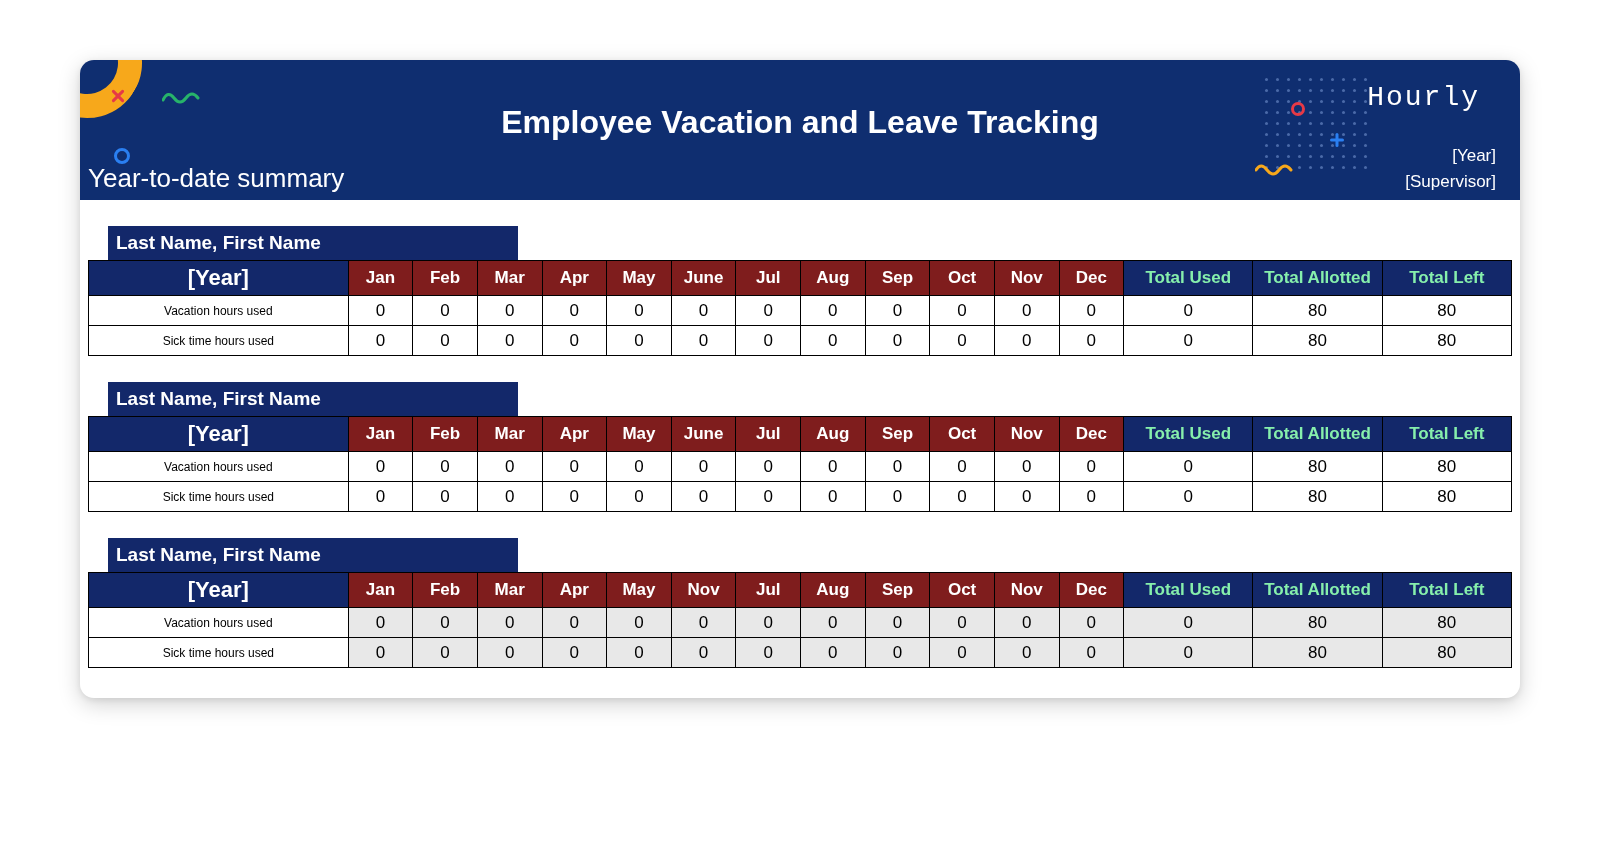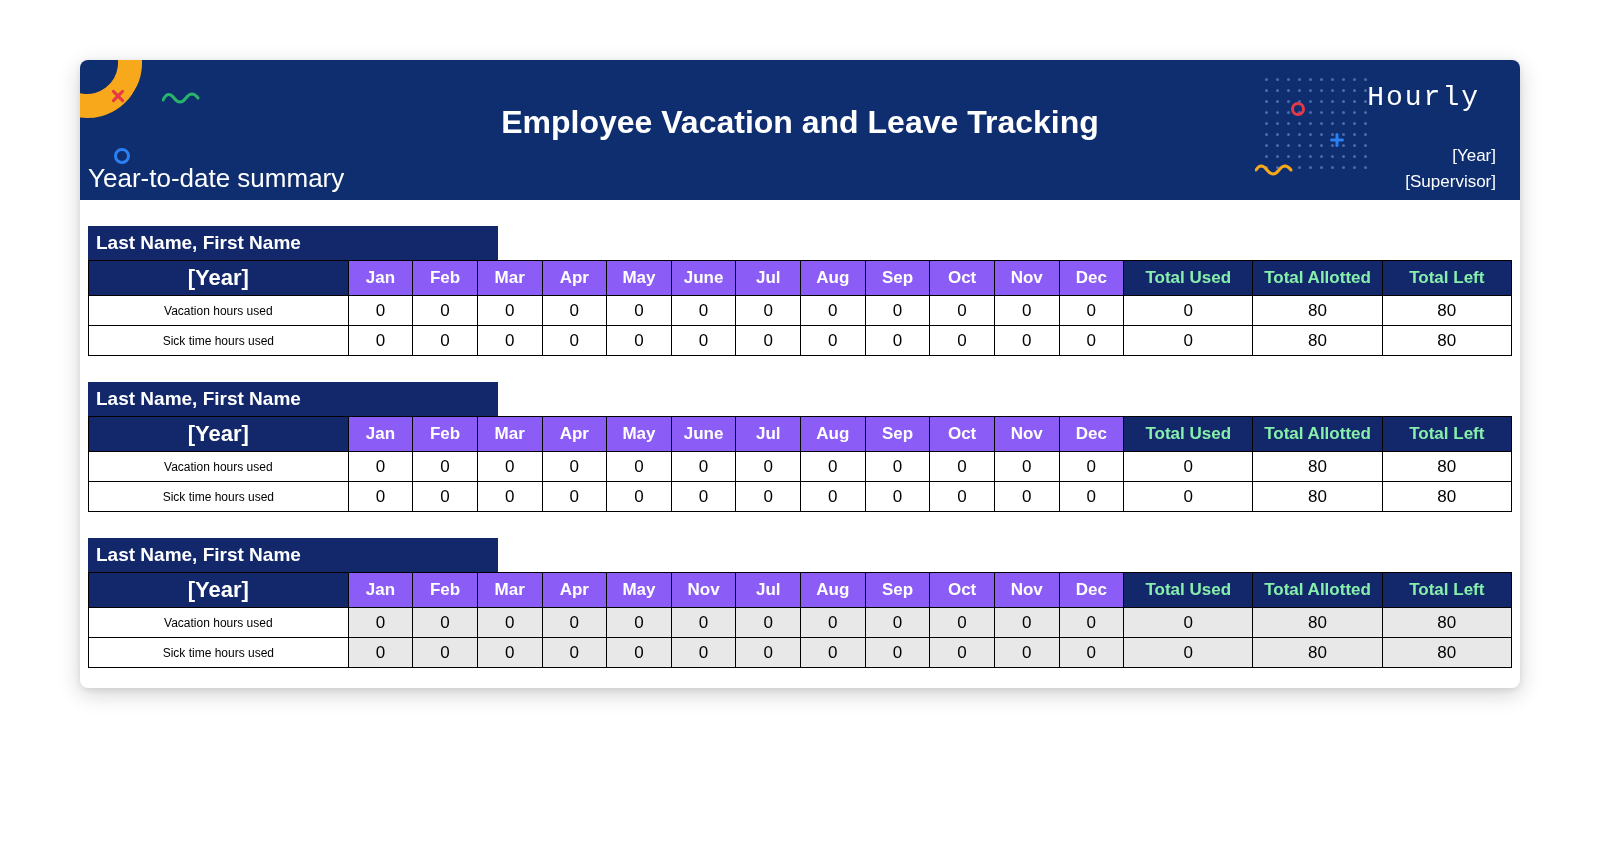--- a/index.html
+++ b/index.html
@@ -5,24 +5,24 @@
   * { box-sizing: border-box; margin: 0; padding: 0; }
   body {
     font-family: Arial, Helvetica, sans-serif;
     background: #fff;
     width: 1600px;
     height: 842px;
     padding: 60px 80px;
   }
   .card {
     background: #fff;
-    border-radius: 8px;
+    border-radius: 14px;
     box-shadow: 0 6px 22px rgba(0,0,0,0.18), 0 2px 6px rgba(0,0,0,0.08);
     overflow: hidden;
-    padding-bottom: 20px;
+    padding-bottom: 30px;
   }
   
   .banner {
     position: relative;
     background: #0f2e70;
     color: #fff;
     height: 140px;
     overflow: hidden;
   }
   .banner-title {
@@ -113,37 +113,38 @@
   .blocks { padding: 0 8px; }
   .block { margin-top: 26px; }
   .emp-tab {
     background:#13286a;
     color:#fff;
     font-weight:700;
     font-size:19px;
     display:inline-block;
     width:410px;
     padding:6px 8px;
+    margin-left:20px;
   }
   table.grid {
     width:100%;
     border-collapse:collapse;
     font-size:17px;
   }
   table.grid th, table.grid td {
     border:1px solid #000;
     text-align:center;
     padding:4px 6px;
     height:30px;
   }
   th.yearcell {
     background:#13286a; color:#fff; font-size:22px; font-weight:700;
     text-align:left; padding-left:6px; width:225px;
   }
-  th.mon { background:#8b5cf6; color:#fff; font-weight:700; width:56px; }
+  th.mon { background:#7f1d1d; color:#fff; font-weight:700; width:56px; }
   th.tot { background:#13286a; color:#86efac; font-weight:700; width:112px; }
   td.label { text-align:left; padding-left:6px; background:#fff; font-size:12px; }
   .shaded td:not(.label) { background:#e8e8e8; }
 </style>
 </head>
 <body>
 
 <div class="card">
 
   <div class="banner">

